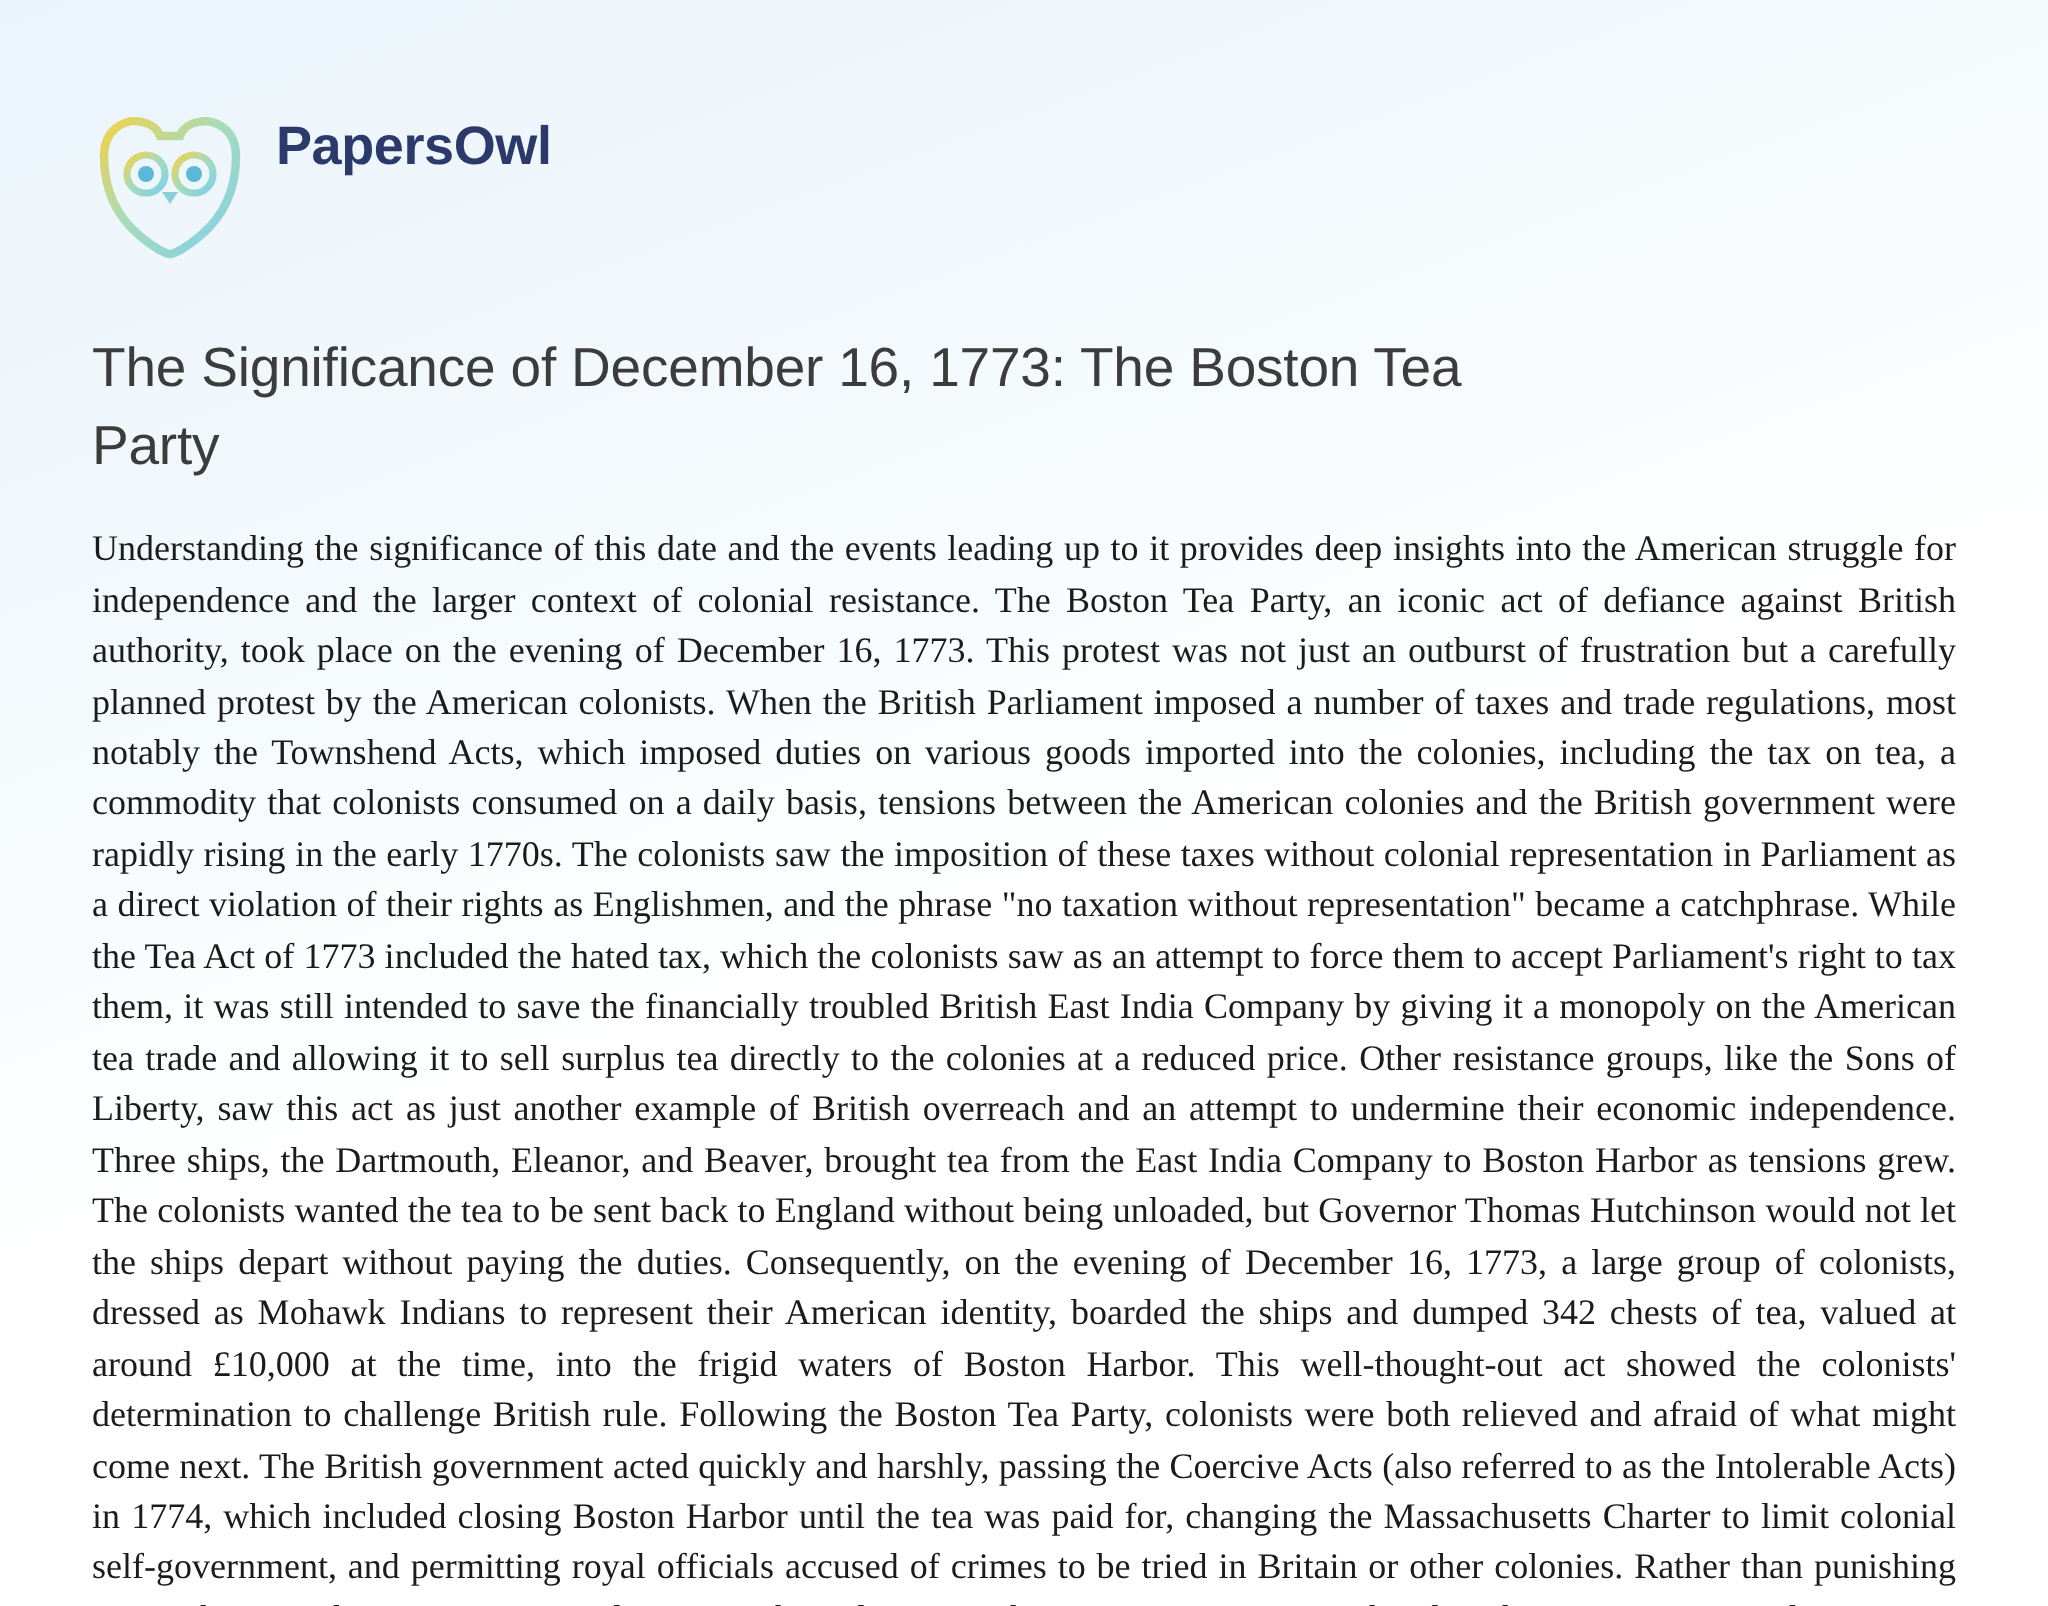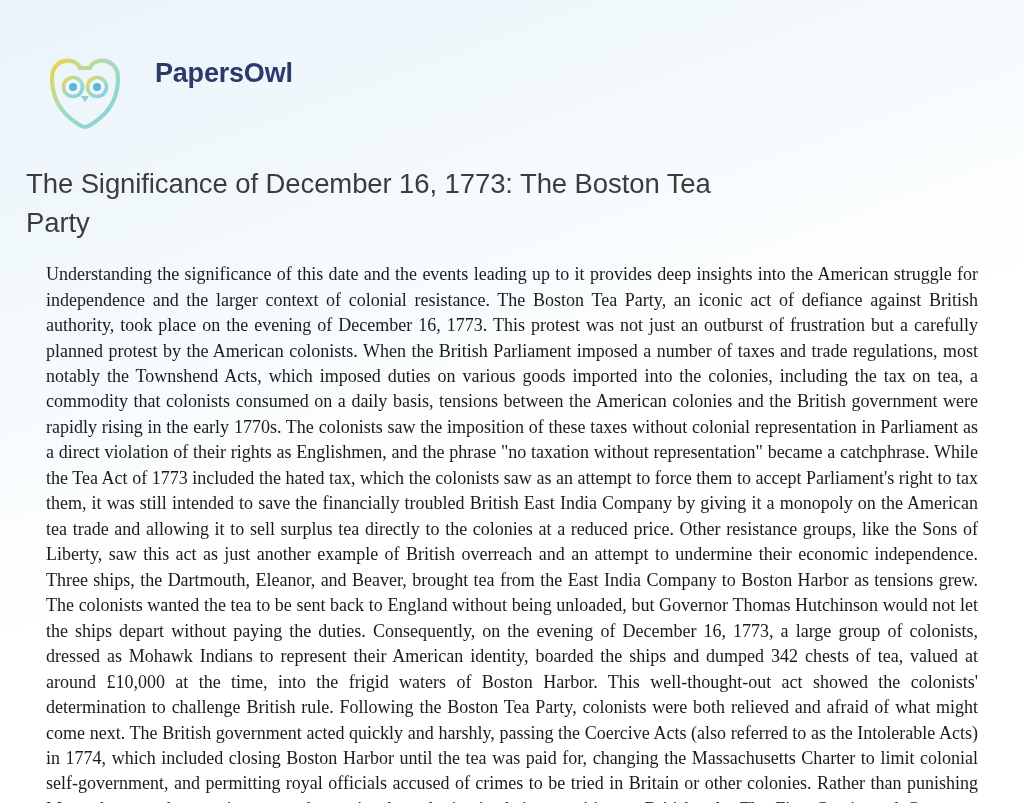--- a/index.html
+++ b/index.html
@@ -27,21 +27,21 @@
   }
   .logo-mark {
     width: 78px;
     height: 74px;
     flex: 0 0 78px;
     position: relative;
     margin-top: 8px;
   }
   .logo-mark svg { display: block; }
   .brand-block {
-    margin-left: 31px;
+    margin-left: 14px;
     padding-top: 12px;
   }
   .brand-name {
     font-family: "Liberation Sans", sans-serif;
     font-size: 27px;
     font-weight: bold;
     color: #2b3a6b;
     letter-spacing: -0.2px;
     line-height: 1;
   }
@@ -53,21 +53,21 @@
     margin-top: 9px;
     max-width: 820px;
     word-break: break-word;
   }
   .doc-title {
     font-family: "Liberation Sans", sans-serif;
     font-size: 27.5px;
     color: #3c3c3c;
     font-weight: normal;
     line-height: 1.42;
-    margin: 34px 0 0 26px;
+    margin: 34px 0 0 46px;
     max-width: 690px;
     letter-spacing: -0.1px;
   }
   .body-text {
     margin: 20px 46px 0 46px;
     font-family: "Liberation Serif", serif;
     font-size: 18px;
     line-height: 1.415;
     color: #1b1b1b;
     text-align: justify;

